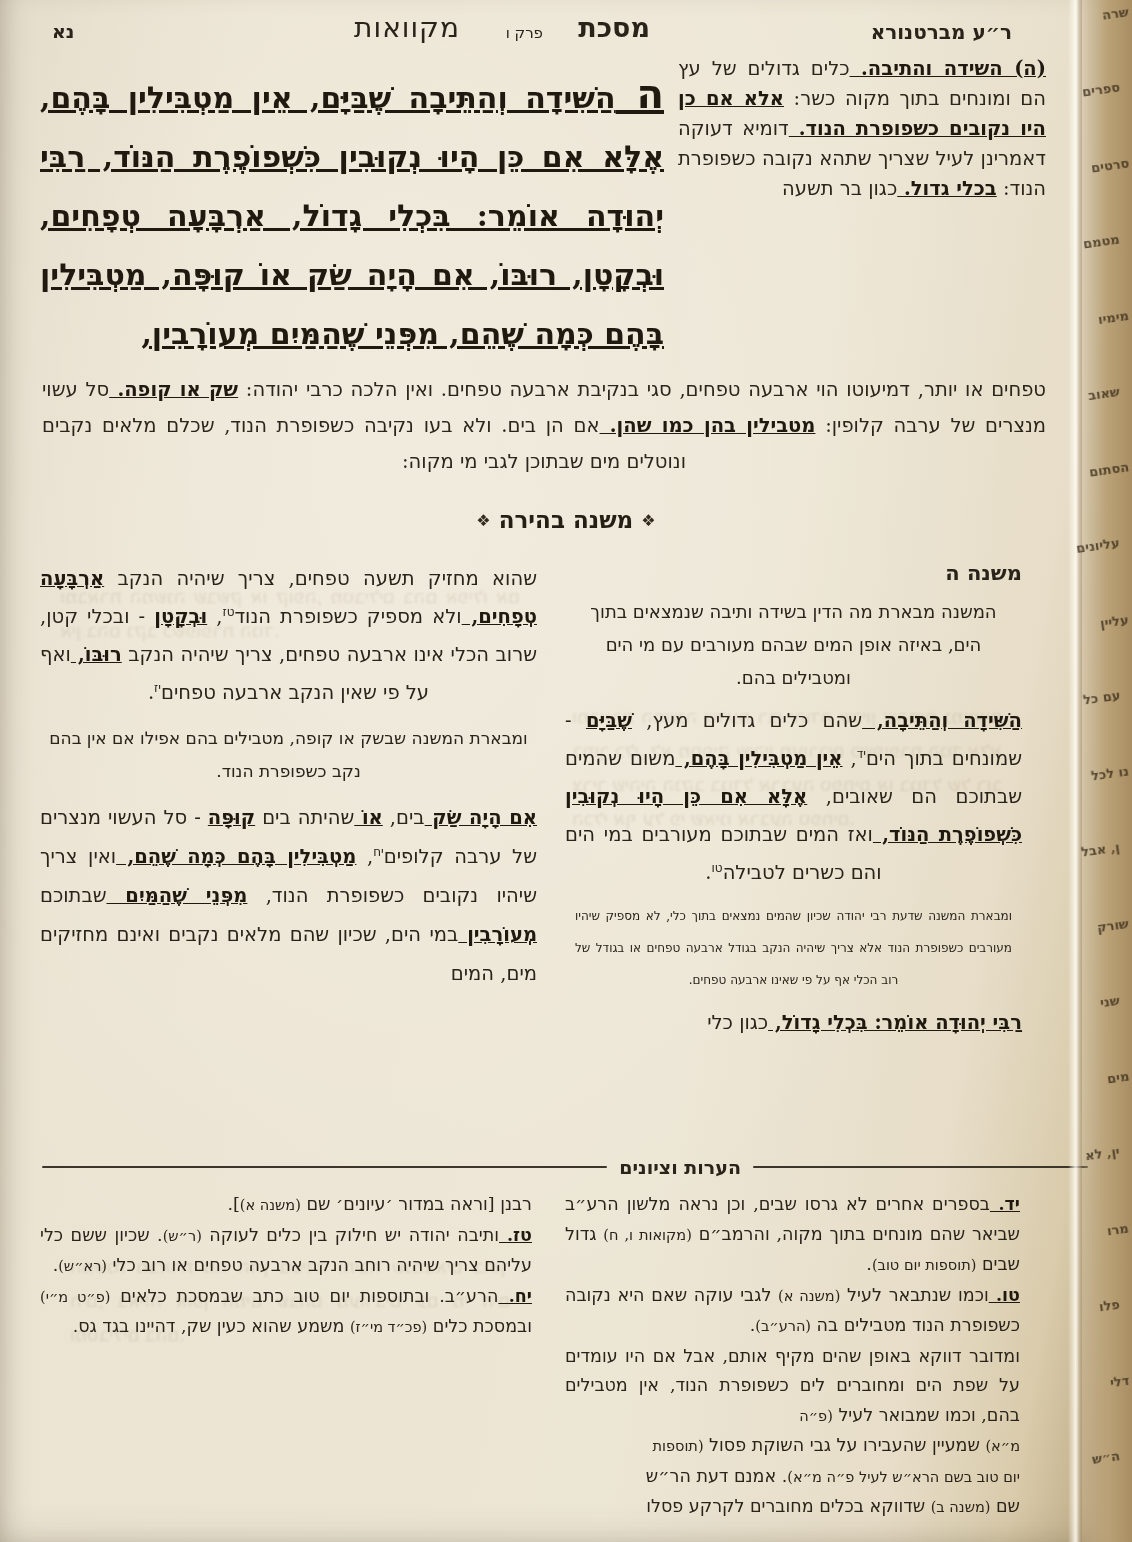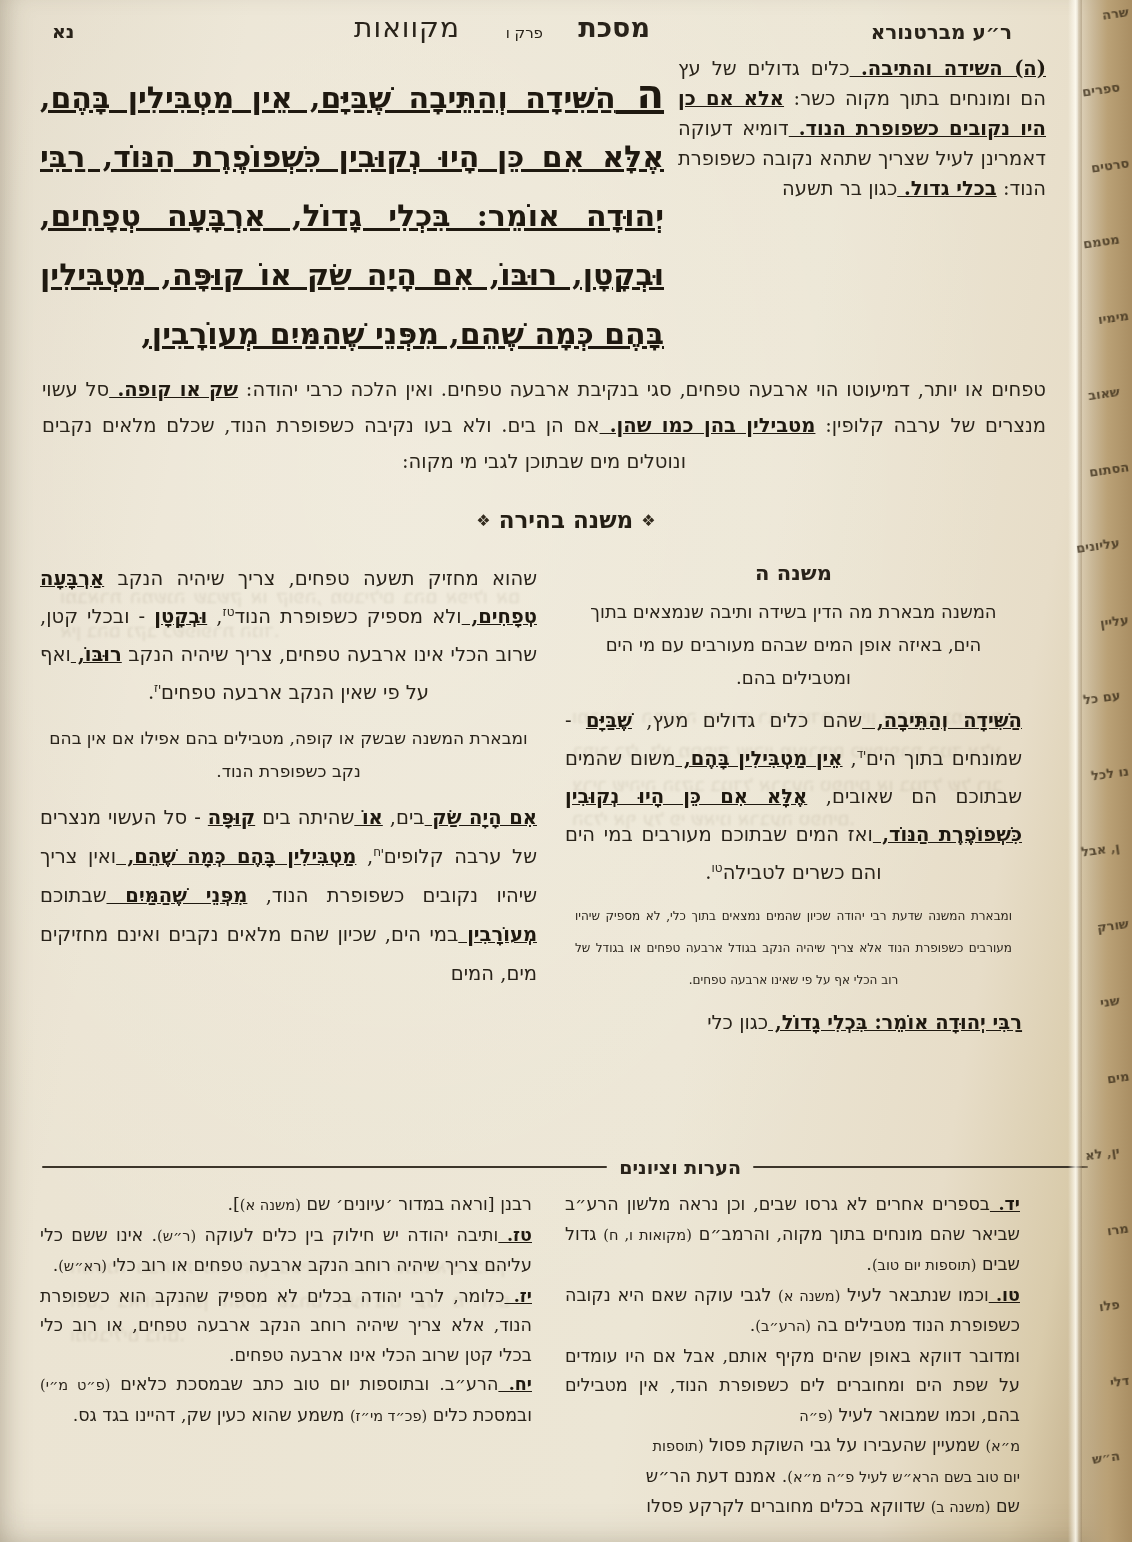--- a/index.html
+++ b/index.html
@@ -44,21 +44,21 @@
   .sb{font-weight:700;color:#1f1910;text-decoration:underline;}
   .sn{font-weight:400;}
   .ss{font-size:12px;vertical-align:super;line-height:0;font-weight:400;}
   .sr{font-size:14.5px;}
   
   .behira-title{position:absolute;top:506px;left:0;width:100%;text-align:center;
     font-size:23px;font-weight:700;color:#241e14;}
   .orn{font-size:16px;vertical-align:2px;padding:0 8px;color:#332b1e;}
   .col-r{position:absolute;top:560px;right:110px;width:457px;}
   .col-l{position:absolute;top:560px;left:40px;width:497px;}
-  .m-header{text-align:center;font-size:21px;font-weight:700;margin:0 0 10px;}
+  .m-header{font-size:21px;font-weight:700;margin:0 0 10px;}
   .m-intro{text-align:center;font-size:18px;line-height:33px;margin:0 10px 8px;}
   .m-main{font-size:19.5px;line-height:38px;text-align:justify;text-align-last:center;margin:0 0 8px;}
   .m-main2{font-size:19.5px;line-height:39px;text-align:justify;margin:0;}
   .m-note{font-size:12px;line-height:32px;text-align:justify;text-align-last:center;margin:6px 10px 8px;}
   .m-note-c{font-size:17px;line-height:33px;text-align:center;margin:10px 0;}
   .m-bold{font-size:19.5px;line-height:38px;margin:6px 0 0;}
   
   .nd{position:absolute;top:1156px;left:42px;right:44px;display:flex;align-items:center;}
   .nd-rule{border-top:2.5px solid #3c352a;height:0;border-radius:3px;}
   .nd-rr{width:335px;}
@@ -116,22 +116,21 @@
     <div class="nd-rule nd-ll"></div>
   </div>
 
   <div class="fn fn-r">
     <p><span class="sb">יד. </span><span class="sn">בספרים אחרים לא גרסו שבים, וכן נראה מלשון הרע״ב שביאר שהם מונחים בתוך מקוה, והרמב״ם </span><span class="sr">(מקואות ו, ח)</span><span class="sn"> גדול שבים </span><span class="sr">(תוספות יום טוב)</span><span class="sn">.</span></p>
     <p><span class="sb">טו. </span><span class="sn">וכמו שנתבאר לעיל </span><span class="sr">(משנה א)</span><span class="sn"> לגבי עוקה שאם היא נקובה כשפופרת הנוד מטבילים בה </span><span class="sr">(הרע״ב)</span><span class="sn">.</span></p>
     <p><span class="sn">ומדובר דווקא באופן שהים מקיף אותם, אבל אם היו עומדים על שפת הים ומחוברים לים כשפופרת הנוד, אין מטבילים בהם, וכמו שמבואר לעיל </span><span class="sr">(פ״ה</span><br><span class="sr">מ״א)</span><span class="sn"> שמעיין שהעבירו על גבי השוקת פסול </span><span class="sr">(תוספות</span><br><span class="sr">יום טוב בשם הרא״ש לעיל פ״ה מ״א)</span><span class="sn">. אמנם דעת הר״ש</span><br><span class="sn">שם </span><span class="sr">(משנה ב)</span><span class="sn"> שדווקא בכלים מחוברים לקרקע פסלו</span></p>
   </div>
   <div class="fn fn-l">
     <p><span class="sn">רבנן [וראה במדור ׳עיונים׳ שם </span><span class="sr">(משנה א)</span><span class="sn">].</span></p>
-    <p><span class="sb">טז. </span><span class="sn">ותיבה יהודה יש חילוק בין כלים לעוקה </span><span class="sr">(ר״ש)</span><span class="sn">. אינו ששם כלי עליהם צריך שיהיה רוחב הנקב ארבעה טפחים או רוב כלי </span><span class="sr">(רא״ש)</span><span class="sn">.</span></p>
-    <p><span class="sb">יז. </span><span class="sn">כלומר, לרבי יהודה בכלים לא מספיק שהנקב הוא כשפופרת הנוד, אלא צריך שיהיה רוחב הנקב ארבעה טפחים, או רוב כלי בכלי קטן שרוב הכלי אינו ארבעה טפחים.</span></p>
+    <p><span class="sb">טז. </span><span class="sn">ותיבה יהודה יש חילוק בין כלים לעוקה </span><span class="sr">(ר״ש)</span><span class="sn">. שכיון ששם כלי עליהם צריך שיהיה רוחב הנקב ארבעה טפחים או רוב כלי </span><span class="sr">(רא״ש)</span><span class="sn">.</span></p>
     <p><span class="sb">יח. </span><span class="sn">הרע״ב. ובתוספות יום טוב כתב שבמסכת כלאים </span><span class="sr">(פ״ט מ״י)</span><span class="sn"> ובמסכת כלים </span><span class="sr">(פכ״ד מי״ז)</span><span class="sn"> משמע שהוא כעין שק, דהיינו בגד גס.</span></p>
   </div>
 
   <div class="edge-highlight"></div>
   <div class="edge">
       <span style="top: 6px; right: 3px;">שרה</span>
       <span style="top: 82px; right: 12px;">ספרים</span>
       <span style="top: 158px; right: 3px;">סרטים</span>
       <span style="top: 234px; right: 12px;">מטמם</span>
       <span style="top: 310px; right: 3px;">מימיו</span>

